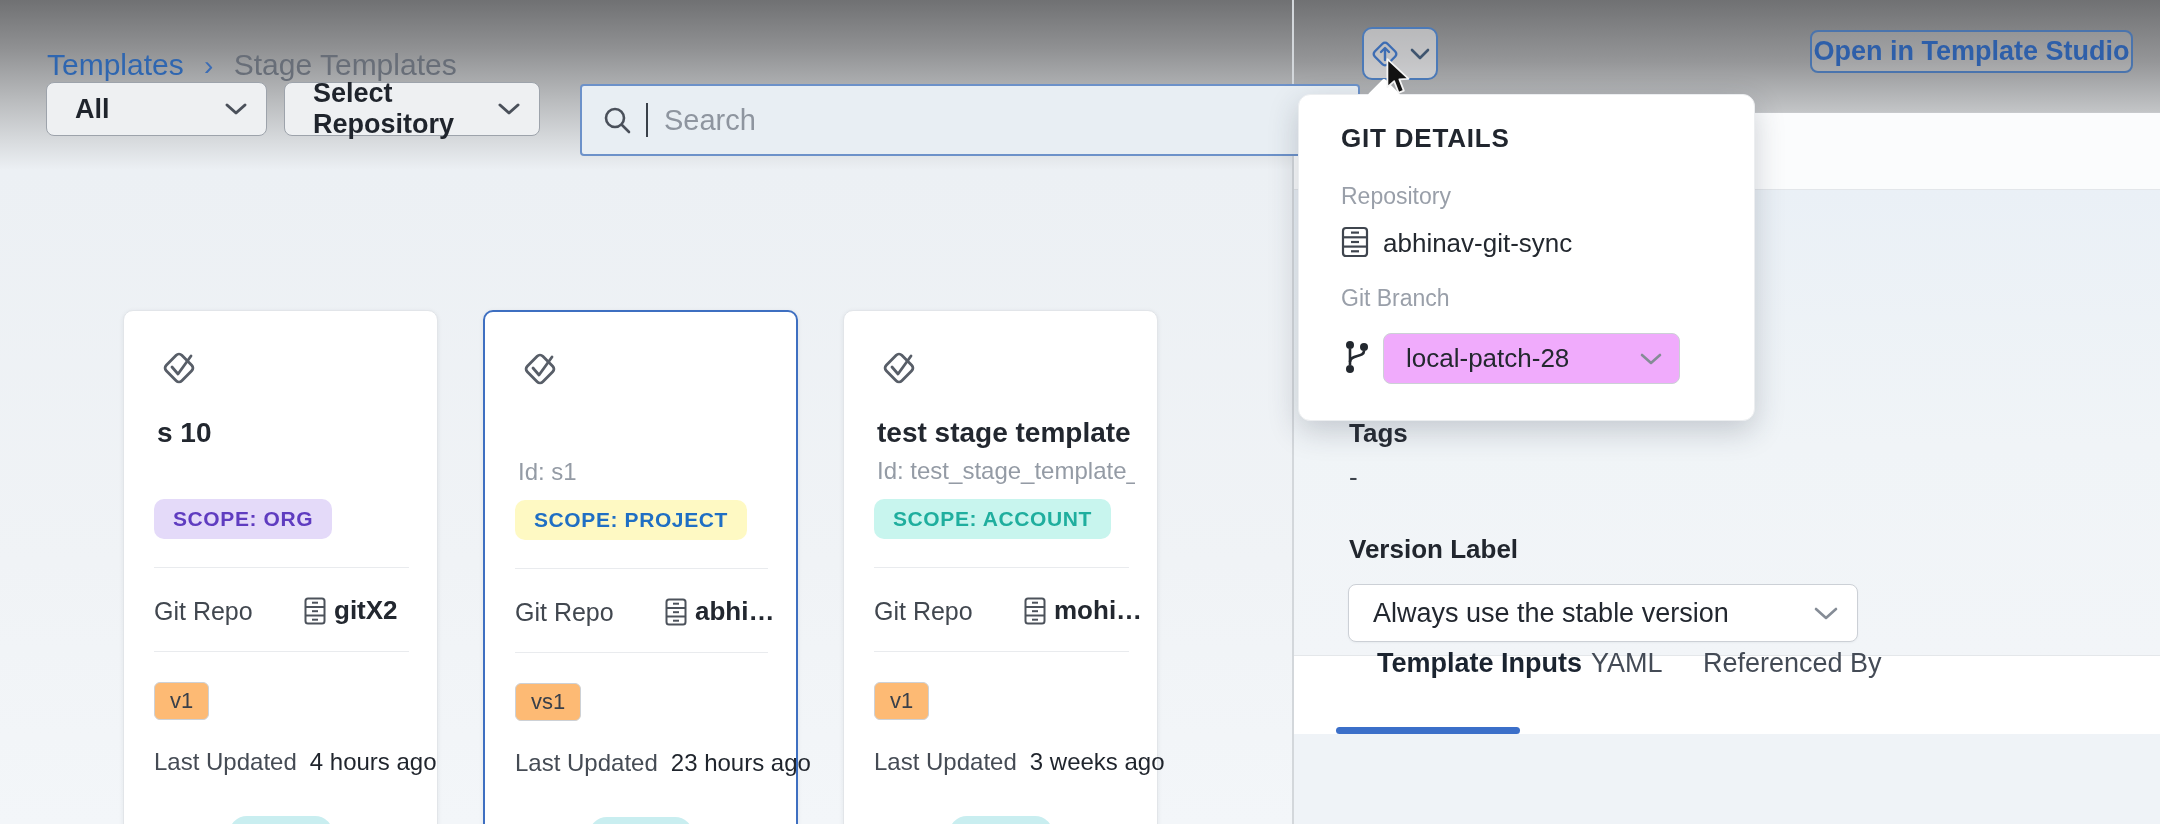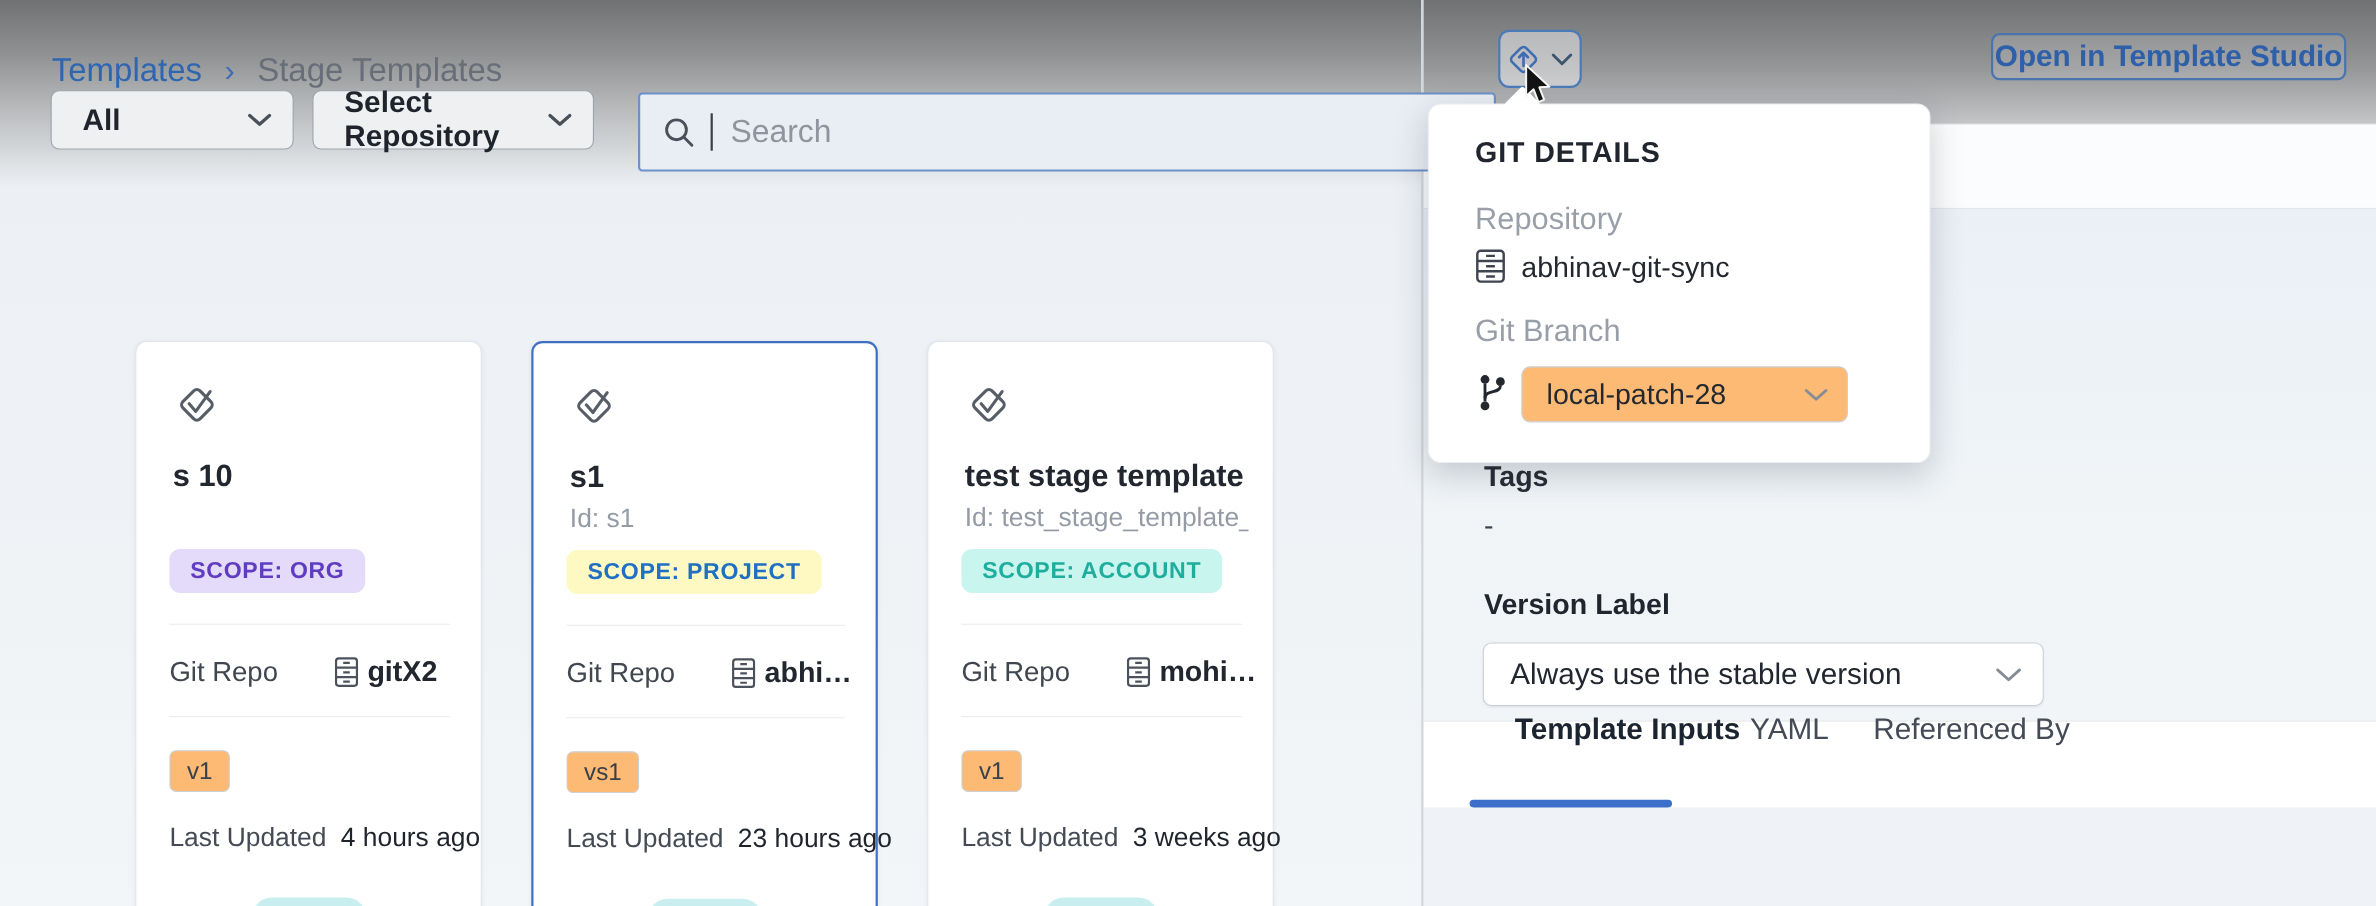--- a/index.html
+++ b/index.html
@@ -88,26 +88,26 @@
   .open-btn { position:absolute; left:1810px; top:30px; width:323px; height:43px; border:2px solid #4a74ad;
     border-radius:8px; background:rgba(255,255,255,0.14); color:#2e5fa9; font-size:27px; font-weight:700;
     display:flex; align-items:center; justify-content:center; z-index:30; cursor:pointer;
     font-family:"Liberation Sans",sans-serif;}
 
   .popover { position:absolute; left:1298px; top:94px; width:457px; height:327px; background:#ffffff;
     border-radius:12px; border:1px solid #eceef0; box-shadow:0 10px 30px rgba(40,50,70,0.22); z-index:40;}
   .popover-notch { position:absolute; left:1372px; top:83px; width:24px; height:24px; background:#ffffff;
     transform:rotate(45deg); border-radius:3px; z-index:41; }
   .pop-title { position:absolute; left:42px; top:28px; font-size:26px; font-weight:700; color:#21262e; letter-spacing:0.8px;}
-  .pop-sub { position:absolute; left:42px; font-size:28px; color:#999fa9; }
+  .pop-sub { position:absolute; left:42px; font-size:23px; color:#999fa9; }
   .sub-repo { top:88px; } .sub-branch { top:190px; }
   .repo-row-icon { position:absolute; left:42px; top:131px; }
   .repo-row-text { position:absolute; left:84px; top:133px; font-size:26px; color:#23282f; }
   .branch-icon { position:absolute; left:44px; top:243px; }
-  .branch-select { position:absolute; left:84px; top:238px; width:297px; height:51px; background:#fdba74;
+  .branch-select { position:absolute; left:84px; top:238px; width:297px; height:51px; background:#f0abfc;
     border:1.5px solid #ccd0d6; border-radius:8px; display:flex; align-items:center; padding:0 16px 0 22px; cursor:pointer;}
   .branch-select .txt { font-size:26px; color:#23282f; flex:1; }
 
   .tags-h { position:absolute; left:1349px; top:418px; font-size:26px; font-weight:700; color:#262b33; z-index:5;}
   .tags-v { position:absolute; left:1349px; top:462px; font-size:26px; color:#3c424b; z-index:5;}
   .verlbl-h { position:absolute; left:1349px; top:534px; font-size:26px; font-weight:700; color:#21262e; z-index:5;}
   .ver-select { position:absolute; left:1348px; top:584px; width:510px; height:58px; background:#ffffff;
     border:1.5px solid #ccd0d6; border-radius:8px; display:flex; align-items:center; padding:0 18px 0 24px;
     z-index:5; cursor:pointer; box-shadow:0 1px 2px rgba(40,50,70,0.05);}
   .ver-select .txt { font-size:27px; color:#22272f; flex:1; }
@@ -203,21 +203,20 @@
     <div class="stable-pill"></div>
   </div>
 
   <div class="card card-2 selected">
     <span class="tpl-icon">
       <svg width="46" height="50" viewBox="0 0 46 50">
         <rect x="12" y="14" width="22" height="22" rx="4" transform="rotate(-45 23 25)" fill="none" stroke="#585e68" stroke-width="2.8"></rect>
         <polyline points="16,24 22,31 35,13" fill="none" stroke="#585e68" stroke-width="2.8" stroke-linecap="round" stroke-linejoin="round"></polyline>
       </svg>
     </span>
-    <div class="card-title">s1</div>
     <div class="card-id">Id: s1</div>
     <div class="scope-badge scope-project">SCOPE: PROJECT</div>
     <div class="card-div div1"></div>
     <div class="gr-label">Git Repo</div>
     <span class="gr-icon">
       <svg width="22" height="28" viewBox="0 0 22 28">
         <rect x="1.5" y="1.5" width="19" height="25" rx="2.5" fill="none" stroke="#4c525b" stroke-width="2"></rect>
         <line x1="1.5" y1="10" x2="20.5" y2="10" stroke="#4c525b" stroke-width="2"></line>
         <line x1="1.5" y1="18.5" x2="20.5" y2="18.5" stroke="#4c525b" stroke-width="2"></line>
         <line x1="8" y1="5.7" x2="14" y2="5.7" stroke="#4c525b" stroke-width="2"></line>

